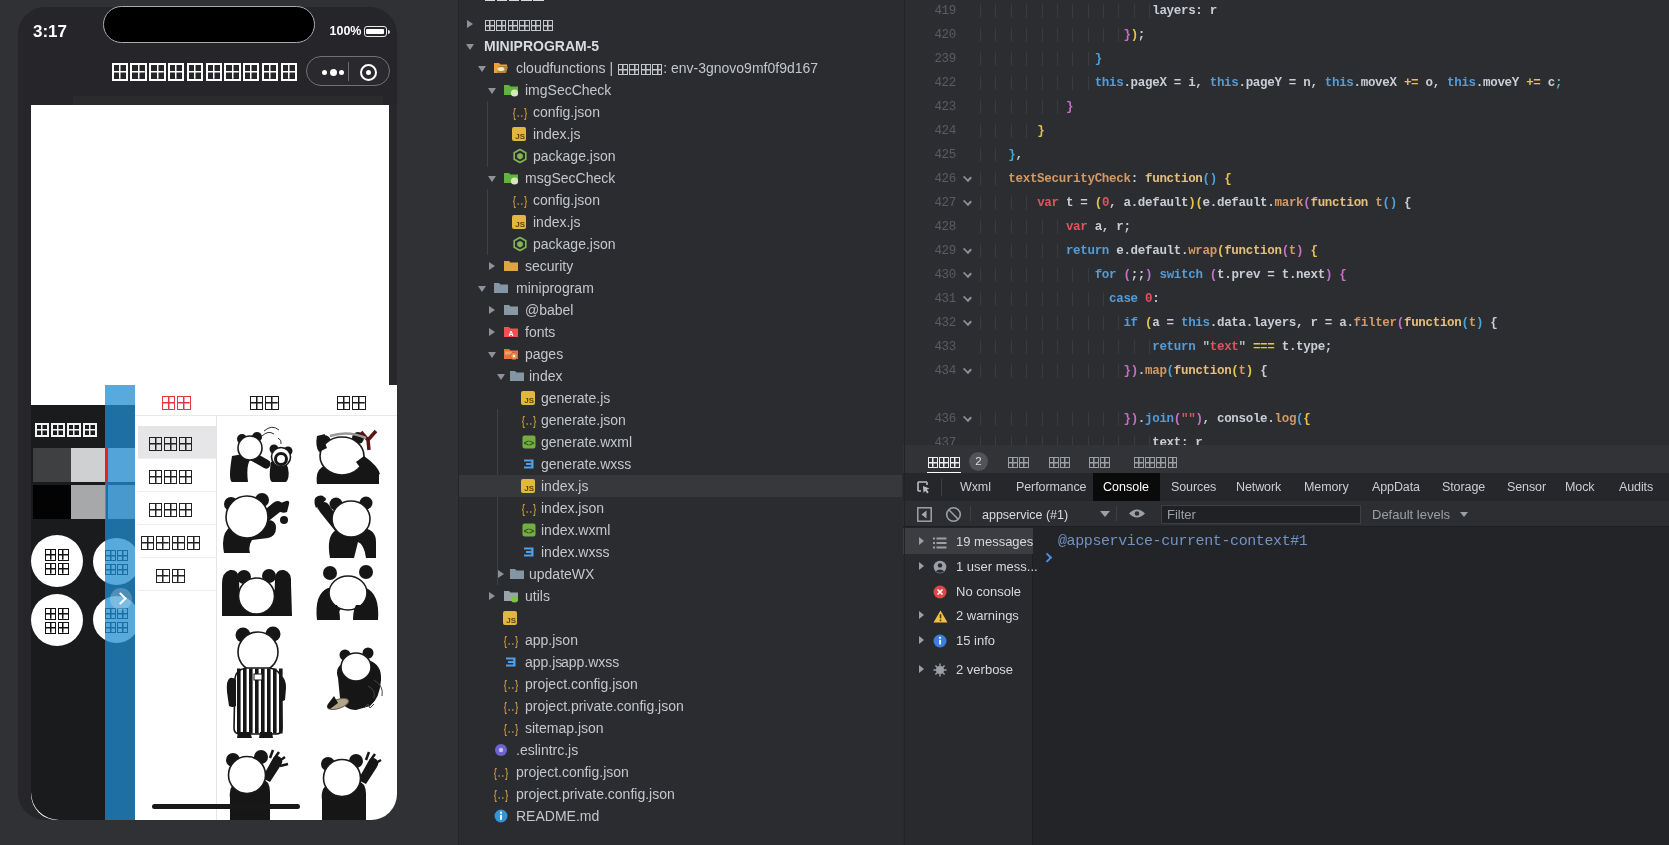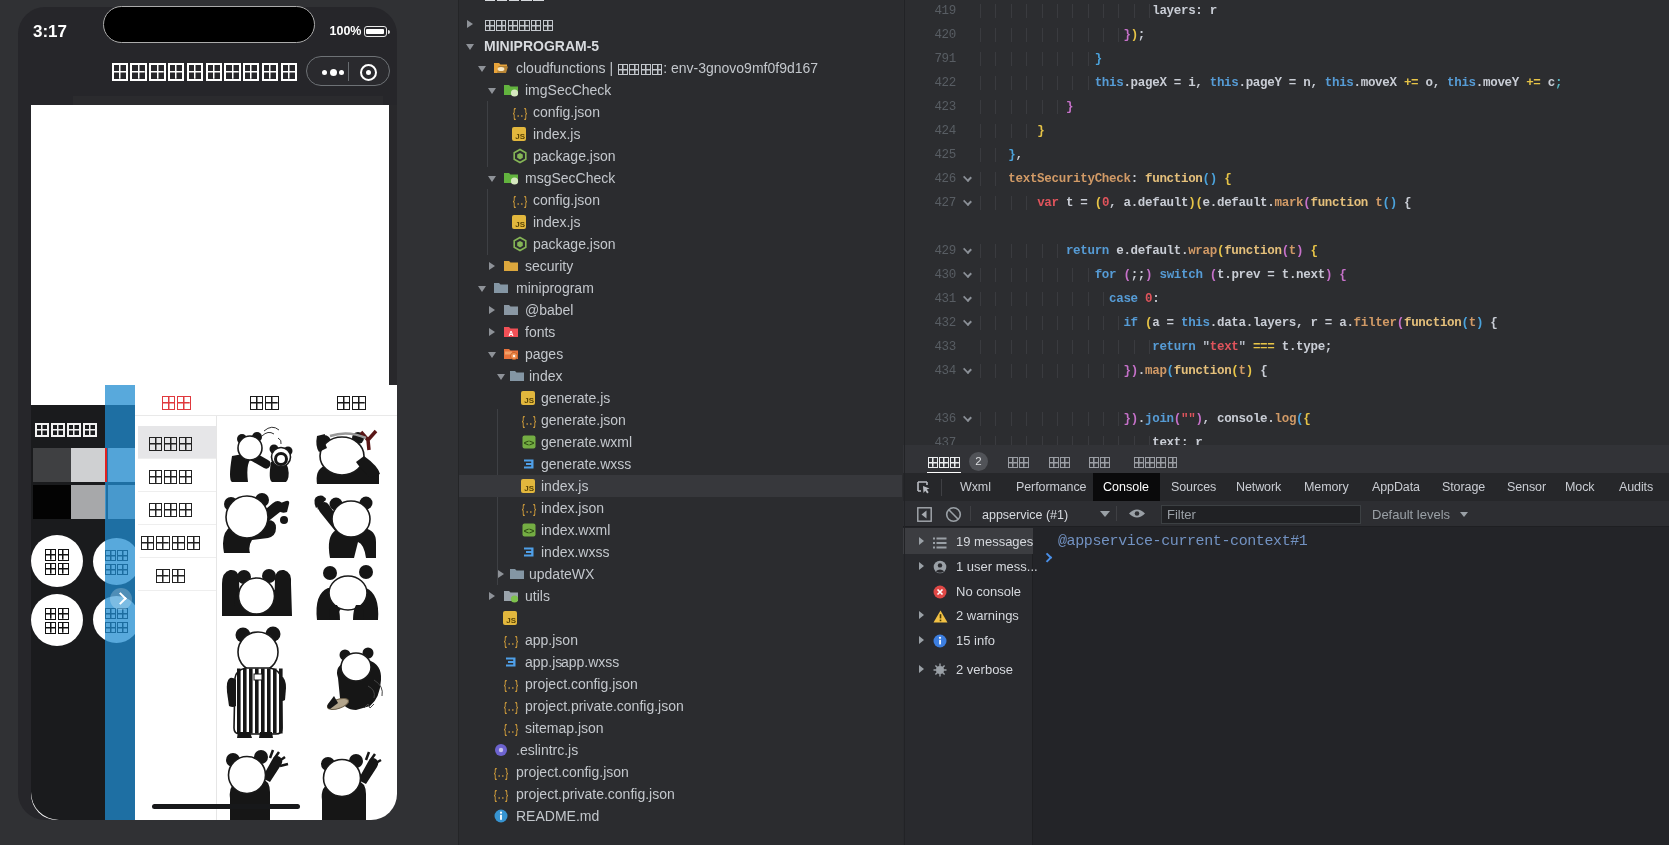--- a/index.html
+++ b/index.html
@@ -446,27 +446,28 @@
           <span class="txt" style="left:57px;">README.md</span>
         </div>
       </div>
 </div>
 <div id="vline1"></div>
     <div id="vline2"></div>
 
 <div id="editor">
       <div class="eline" style="top:-1px"><span class="num">419</span><span class="code"><span class="ind">&nbsp;&nbsp;&nbsp;&nbsp;&nbsp;&nbsp;&nbsp;&nbsp;&nbsp;&nbsp;&nbsp;&nbsp;&nbsp;&nbsp;&nbsp;&nbsp;&nbsp;&nbsp;&nbsp;&nbsp;&nbsp;&nbsp;&nbsp;&nbsp;</span><span class="wt">layers: r</span></span></div>
 <div class="eline" style="top:23px"><span class="num">420</span><span class="code"><span class="ind">&nbsp;&nbsp;&nbsp;&nbsp;&nbsp;&nbsp;&nbsp;&nbsp;&nbsp;&nbsp;&nbsp;&nbsp;&nbsp;&nbsp;&nbsp;&nbsp;&nbsp;&nbsp;&nbsp;&nbsp;</span><span class="bp">}</span><span class="bg1">)</span><span class="wt">;</span></span></div>
-<div class="eline" style="top:47px"><span class="num">791</span><span class="code"><span class="ind">&nbsp;&nbsp;&nbsp;&nbsp;&nbsp;&nbsp;&nbsp;&nbsp;&nbsp;&nbsp;&nbsp;&nbsp;&nbsp;&nbsp;&nbsp;&nbsp;</span><span class="bb">}</span></span></div>
+<div class="eline" style="top:47px"><span class="num">239</span><span class="code"><span class="ind">&nbsp;&nbsp;&nbsp;&nbsp;&nbsp;&nbsp;&nbsp;&nbsp;&nbsp;&nbsp;&nbsp;&nbsp;&nbsp;&nbsp;&nbsp;&nbsp;</span><span class="bb">}</span></span></div>
 <div class="eline" style="top:71px"><span class="num">422</span><span class="code"><span class="ind">&nbsp;&nbsp;&nbsp;&nbsp;&nbsp;&nbsp;&nbsp;&nbsp;&nbsp;&nbsp;&nbsp;&nbsp;&nbsp;&nbsp;&nbsp;&nbsp;</span><span class="kb">this</span><span class="wt">.pageX = i, </span><span class="kb">this</span><span class="wt">.pageY = n, </span><span class="kb">this</span><span class="wt">.moveX </span><span class="bg1">+=</span><span class="wt"> o, </span><span class="kb">this</span><span class="wt">.moveY </span><span class="bg1">+=</span><span class="wt"> c</span><span class="tl">;</span></span></div>
 <div class="eline" style="top:95px"><span class="num">423</span><span class="code"><span class="ind">&nbsp;&nbsp;&nbsp;&nbsp;&nbsp;&nbsp;&nbsp;&nbsp;&nbsp;&nbsp;&nbsp;&nbsp;</span><span class="bp">}</span></span></div>
 <div class="eline" style="top:119px"><span class="num">424</span><span class="code"><span class="ind">&nbsp;&nbsp;&nbsp;&nbsp;&nbsp;&nbsp;&nbsp;&nbsp;</span><span class="bg1">}</span></span></div>
 <div class="eline" style="top:143px"><span class="num">425</span><span class="code"><span class="ind">&nbsp;&nbsp;&nbsp;&nbsp;</span><span class="bb">}</span><span class="wt">,</span></span></div>
 <div class="eline" style="top:167px"><span class="num">426</span><span class="fold"></span><span class="code"><span class="ind">&nbsp;&nbsp;&nbsp;&nbsp;</span><span class="or">textSecurityCheck</span><span class="wt">: </span><span class="kf">function</span><span class="bb">(</span><span class="bb">)</span><span class="wt"> </span><span class="bg1">{</span></span></div>
 <div class="eline" style="top:191px"><span class="num">427</span><span class="fold"></span><span class="code"><span class="ind">&nbsp;&nbsp;&nbsp;&nbsp;&nbsp;&nbsp;&nbsp;&nbsp;</span><span class="kr">var</span><span class="wt"> t = </span><span class="bg1">(</span><span class="kr">0</span><span class="wt">, a.default</span><span class="bg1">)</span><span class="bg1">(</span><span class="wt">e.default.</span><span class="or">mark</span><span class="bp">(</span><span class="kf">function</span><span class="wt"> </span><span class="or">t</span><span class="bb">(</span><span class="bb">)</span><span class="wt"> </span><span class="wt">{</span></span></div>
+<div class="eline" style="top:215px"><span class="num">428</span><span class="code"><span class="ind">&nbsp;&nbsp;&nbsp;&nbsp;&nbsp;&nbsp;&nbsp;&nbsp;&nbsp;&nbsp;&nbsp;&nbsp;</span><span class="kr">var</span><span class="wt"> a, r;</span></span></div>
 <div class="eline" style="top:239px"><span class="num">429</span><span class="fold"></span><span class="code"><span class="ind">&nbsp;&nbsp;&nbsp;&nbsp;&nbsp;&nbsp;&nbsp;&nbsp;&nbsp;&nbsp;&nbsp;&nbsp;</span><span class="kb">return</span><span class="wt"> e.default.</span><span class="or">wrap</span><span class="bg1">(</span><span class="kf">function</span><span class="bp">(</span><span class="or">t</span><span class="bp">)</span><span class="wt"> </span><span class="bg1">{</span></span></div>
 <div class="eline" style="top:263px"><span class="num">430</span><span class="fold"></span><span class="code"><span class="ind">&nbsp;&nbsp;&nbsp;&nbsp;&nbsp;&nbsp;&nbsp;&nbsp;&nbsp;&nbsp;&nbsp;&nbsp;&nbsp;&nbsp;&nbsp;&nbsp;</span><span class="kb">for</span><span class="wt"> </span><span class="bp">(</span><span class="wt">;;</span><span class="bp">)</span><span class="wt"> </span><span class="kb">switch</span><span class="wt"> </span><span class="bp">(</span><span class="wt">t.prev = t.next</span><span class="bp">)</span><span class="wt"> </span><span class="bp">{</span></span></div>
 <div class="eline" style="top:287px"><span class="num">431</span><span class="fold"></span><span class="code"><span class="ind">&nbsp;&nbsp;&nbsp;&nbsp;&nbsp;&nbsp;&nbsp;&nbsp;&nbsp;&nbsp;&nbsp;&nbsp;&nbsp;&nbsp;&nbsp;&nbsp;&nbsp;&nbsp;</span><span class="kb">case</span><span class="wt"> </span><span class="kr">0</span><span class="wt">:</span></span></div>
 <div class="eline" style="top:311px"><span class="num">432</span><span class="fold"></span><span class="code"><span class="ind">&nbsp;&nbsp;&nbsp;&nbsp;&nbsp;&nbsp;&nbsp;&nbsp;&nbsp;&nbsp;&nbsp;&nbsp;&nbsp;&nbsp;&nbsp;&nbsp;&nbsp;&nbsp;&nbsp;&nbsp;</span><span class="kb">if</span><span class="wt"> </span><span class="bg1">(</span><span class="wt">a = </span><span class="kb">this</span><span class="wt">.data.layers, r = a.</span><span class="or">filter</span><span class="bp">(</span><span class="kf">function</span><span class="bb">(</span><span class="or">t</span><span class="bb">)</span><span class="wt"> </span><span class="wt">{</span></span></div>
 <div class="eline" style="top:335px"><span class="num">433</span><span class="code"><span class="ind">&nbsp;&nbsp;&nbsp;&nbsp;&nbsp;&nbsp;&nbsp;&nbsp;&nbsp;&nbsp;&nbsp;&nbsp;&nbsp;&nbsp;&nbsp;&nbsp;&nbsp;&nbsp;&nbsp;&nbsp;&nbsp;&nbsp;&nbsp;&nbsp;</span><span class="kb">return</span><span class="wt"> </span><span class="sq">"</span><span class="kr">text</span><span class="sq">"</span><span class="wt"> </span><span class="bg1">===</span><span class="wt"> t.type;</span></span></div>
 <div class="eline" style="top:359px"><span class="num">434</span><span class="fold"></span><span class="code"><span class="ind">&nbsp;&nbsp;&nbsp;&nbsp;&nbsp;&nbsp;&nbsp;&nbsp;&nbsp;&nbsp;&nbsp;&nbsp;&nbsp;&nbsp;&nbsp;&nbsp;&nbsp;&nbsp;&nbsp;&nbsp;</span><span class="bp">}</span><span class="bp">)</span><span class="wt">.</span><span class="or">map</span><span class="bb">(</span><span class="kf">function</span><span class="bg1">(</span><span class="or">t</span><span class="bg1">)</span><span class="wt"> </span><span class="wt">{</span></span></div>
 <div class="eline" style="top:407px"><span class="num">436</span><span class="fold"></span><span class="code"><span class="ind">&nbsp;&nbsp;&nbsp;&nbsp;&nbsp;&nbsp;&nbsp;&nbsp;&nbsp;&nbsp;&nbsp;&nbsp;&nbsp;&nbsp;&nbsp;&nbsp;&nbsp;&nbsp;&nbsp;&nbsp;</span><span class="bp">}</span><span class="bp">)</span><span class="wt">.</span><span class="kb">join</span><span class="bp">(</span><span class="kr">""</span><span class="bp">)</span><span class="wt">, console.</span><span class="or">log</span><span class="bb">(</span><span class="bg1">{</span></span></div>
 <div class="eline" style="top:431px"><span class="num">437</span><span class="code"><span class="ind">&nbsp;&nbsp;&nbsp;&nbsp;&nbsp;&nbsp;&nbsp;&nbsp;&nbsp;&nbsp;&nbsp;&nbsp;&nbsp;&nbsp;&nbsp;&nbsp;&nbsp;&nbsp;&nbsp;&nbsp;&nbsp;&nbsp;&nbsp;&nbsp;</span><span class="wt">text: r</span></span></div>
     </div>
 

